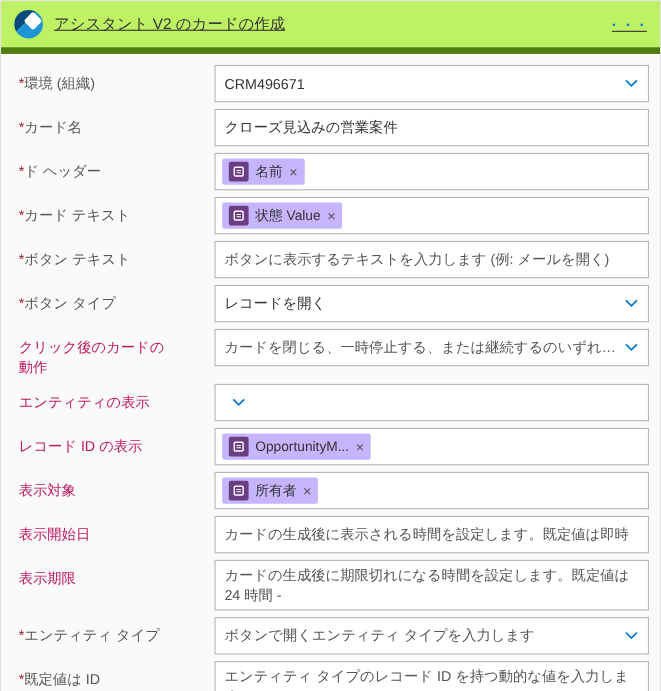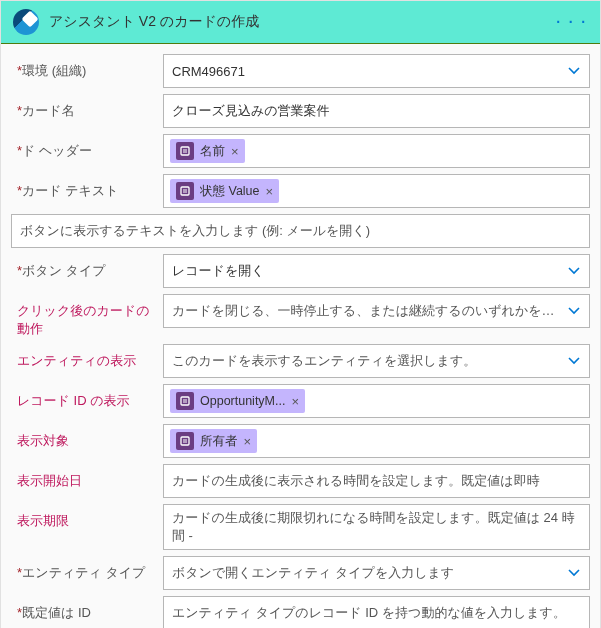--- a/index.html
+++ b/index.html
@@ -11,22 +11,23 @@
     }
     .card {
       width: 601px;
       border: 1px solid #e1e1e1;
       background: #fafafa;
     }
     .header {
       display: flex;
       align-items: center;
       padding: 8px 12px;
-      background: #5eead4;
-      border-bottom: 1px solid #4d7c0f;
+      background: #bef264;
+      border-bottom: 6px solid #4d7c0f;
+      text-decoration: underline;
     }
     .header-icon {
       width: 26px;
       height: 26px;
       border-radius: 50%;
       background: linear-gradient(135deg, #0a4a7a 40%, #1d94d4 40%);
       margin-right: 10px;
       flex-shrink: 0;
       position: relative;
       overflow: hidden;
@@ -67,20 +68,21 @@
       padding: 8px 6px 0 6px;
       font-size: 13px;
       color: #555;
       flex-shrink: 0;
     }
     .label .req { color: #a4262c; }
     .label.muted { color: #be185d; }
     .control {
       flex: 1;
       min-width: 0;
+      margin-left: 32px;
     }
     .select-box, .input-box, .token-box {
       display: flex;
       align-items: center;
       width: 100%;
       min-height: 34px;
       padding: 4px 8px;
       border: 1px solid #b6b6b6;
       background: #fff;
       font-size: 13px;
@@ -203,20 +205,21 @@
                 </svg>
             </span>
             <span class="txt">状態 Value</span>
             <span class="x">×</span>
           </span>
         </div>
       </div>
     </div>
 
     <div class="row">
+      <div class="label"><span class="req">*</span><span>ボタン テキスト</span></div>
       <div class="control">
         <div class="input-box">
           <span class="placeholder">ボタンに表示するテキストを入力します (例: メールを開く)</span>
         </div>
       </div>
     </div>
 
     <div class="row">
       <div class="label"><span class="req">*</span><span>ボタン タイプ</span></div>
       <div class="control">
@@ -242,21 +245,20 @@
               </svg>
           </span>
         </div>
       </div>
     </div>
 
     <div class="row">
       <div class="label muted">エンティティの表示</div>
       <div class="control">
         <div class="select-box">
-          <span class="value placeholder">このカードを表示するエンティティを選択します。</span>
           <span class="chev">
             <svg width="14" height="14" viewBox="0 0 14 14">
                 <path d="M2 4 L7 9 L12 4" stroke="#0078d4" stroke-width="1.6" fill="none"></path>
               </svg>
           </span>
         </div>
       </div>
     </div>
 
     <div class="row">

